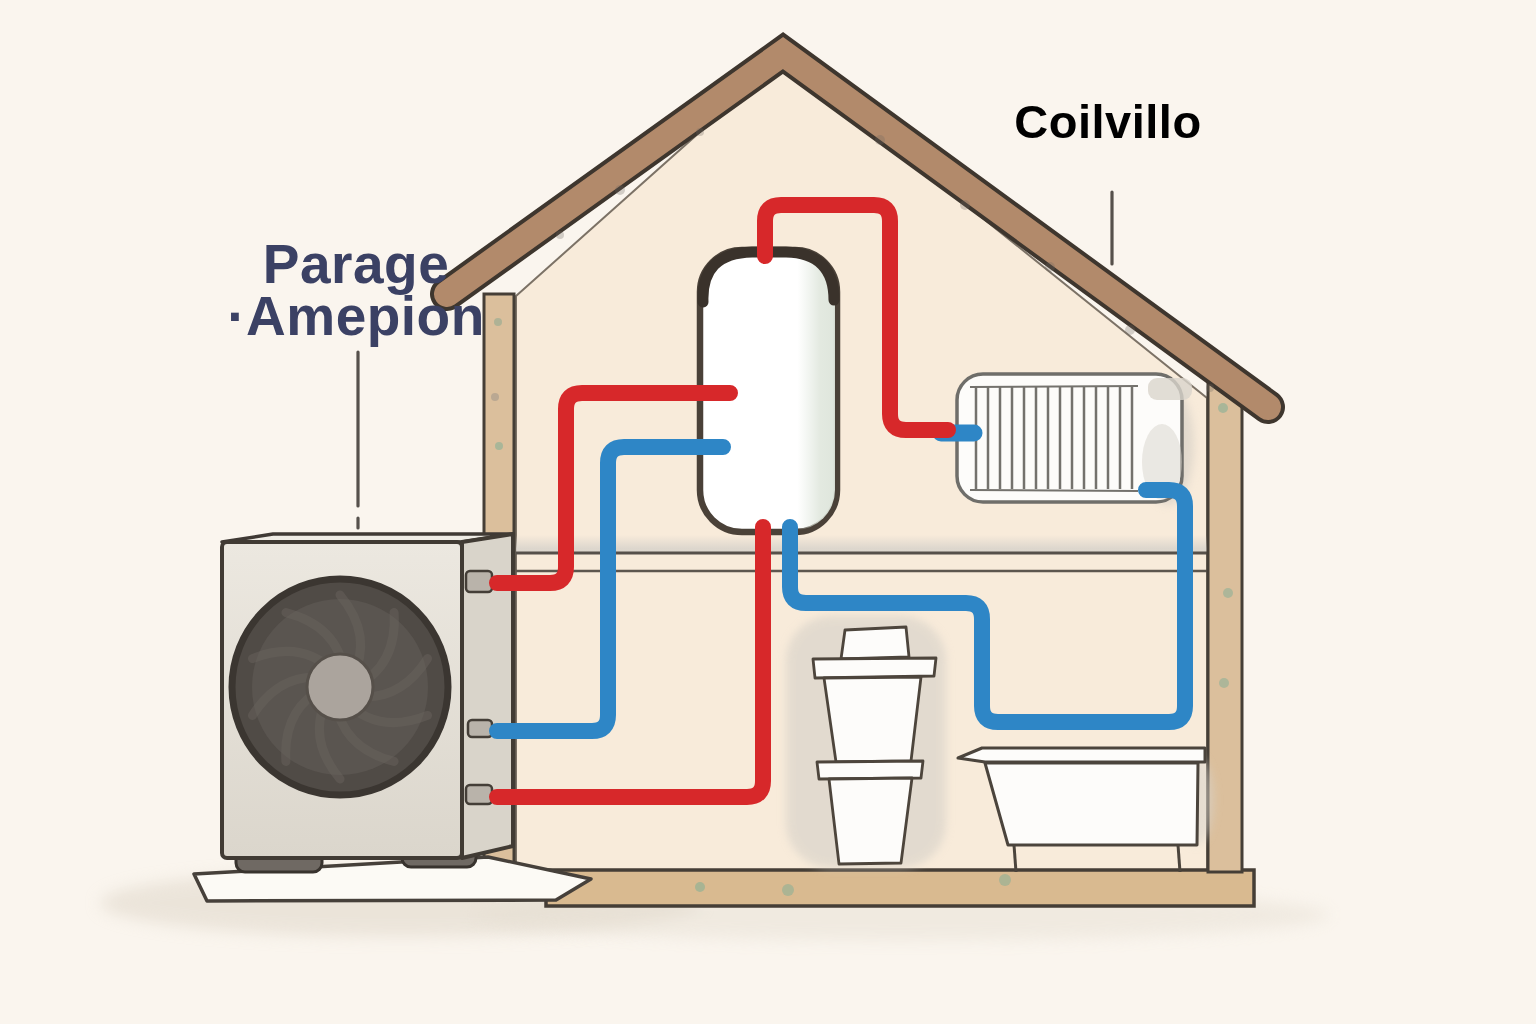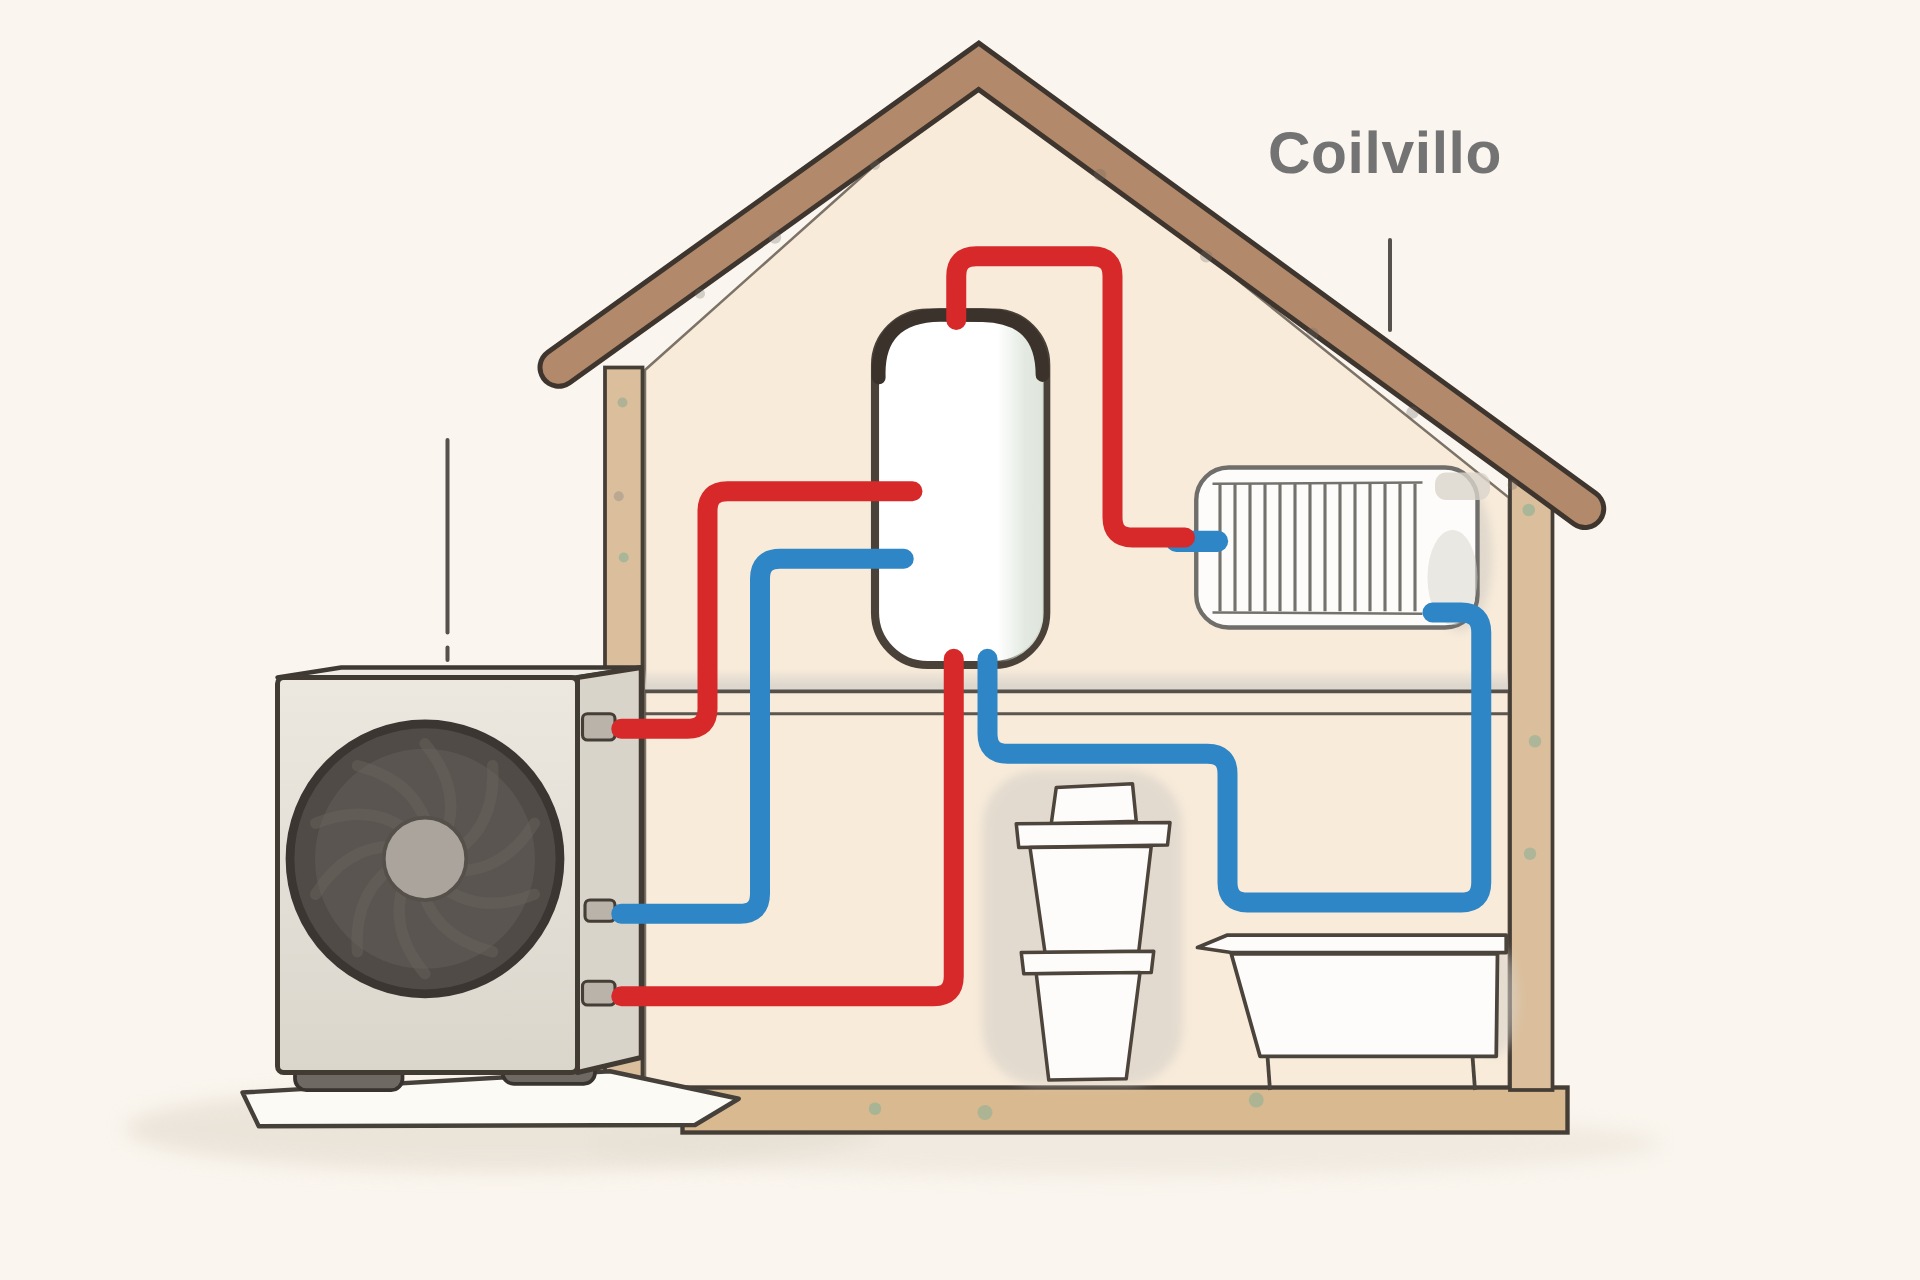--- a/index.html
+++ b/index.html
@@ -4,21 +4,21 @@
 <style>
   html,body{margin:0;padding:0;}
   body{width:1536px;height:1024px;overflow:hidden;background:#faf5ee;
        font-family:"Liberation Sans",sans-serif;}
   .stage{position:relative;width:1536px;height:1024px;}
   .stage svg{position:absolute;left:0;top:0;}
   .label{position:absolute;text-align:center;font-weight:700;
          color:#3b4164;letter-spacing:.5px;white-space:nowrap;
          transform:translateX(-50%);}
   .label-left{left:356px;top:238px;font-size:55px;line-height:52px;}
-  .label-right{left:1108px;top:100px;font-size:47px;line-height:44px;color:#737373;}
+  .label-right{left:1108px;top:100px;font-size:47px;line-height:44px;color:#000000;}
 </style>
 </head>
 <body>
 
 <div class="stage">
 
 <svg width="1536" height="1024" viewBox="0 0 1536 1024">
   <defs>
     <filter id="soft8" x="-60%" y="-60%" width="220%" height="220%">
           <feGaussianBlur stdDeviation="8"></feGaussianBlur>
@@ -165,17 +165,21 @@
     <path d="M765 256 V221 Q765 205 781 205 H874 Q890 205 890 221 V414 Q890 430 906 430 H948" stroke="#d7282a" stroke-width="16"></path>
   </g>
 
   <g stroke="#3a3530" stroke-width="3.2" stroke-linecap="round" opacity="0.85">
     <line x1="358" y1="352" x2="358" y2="506"></line>
     <line x1="358" y1="518" x2="358" y2="528"></line>
     <line x1="1112" y1="192" x2="1112" y2="264"></line>
   </g>
 </svg>
 
+<div class="label label-left">
+  <div>Parage</div>
+  <div>·Amepion</div>
+</div>
 <div class="label label-right">
   <div>Coilvillo</div>
 </div>
 
 </div>
 
 </body></html>

